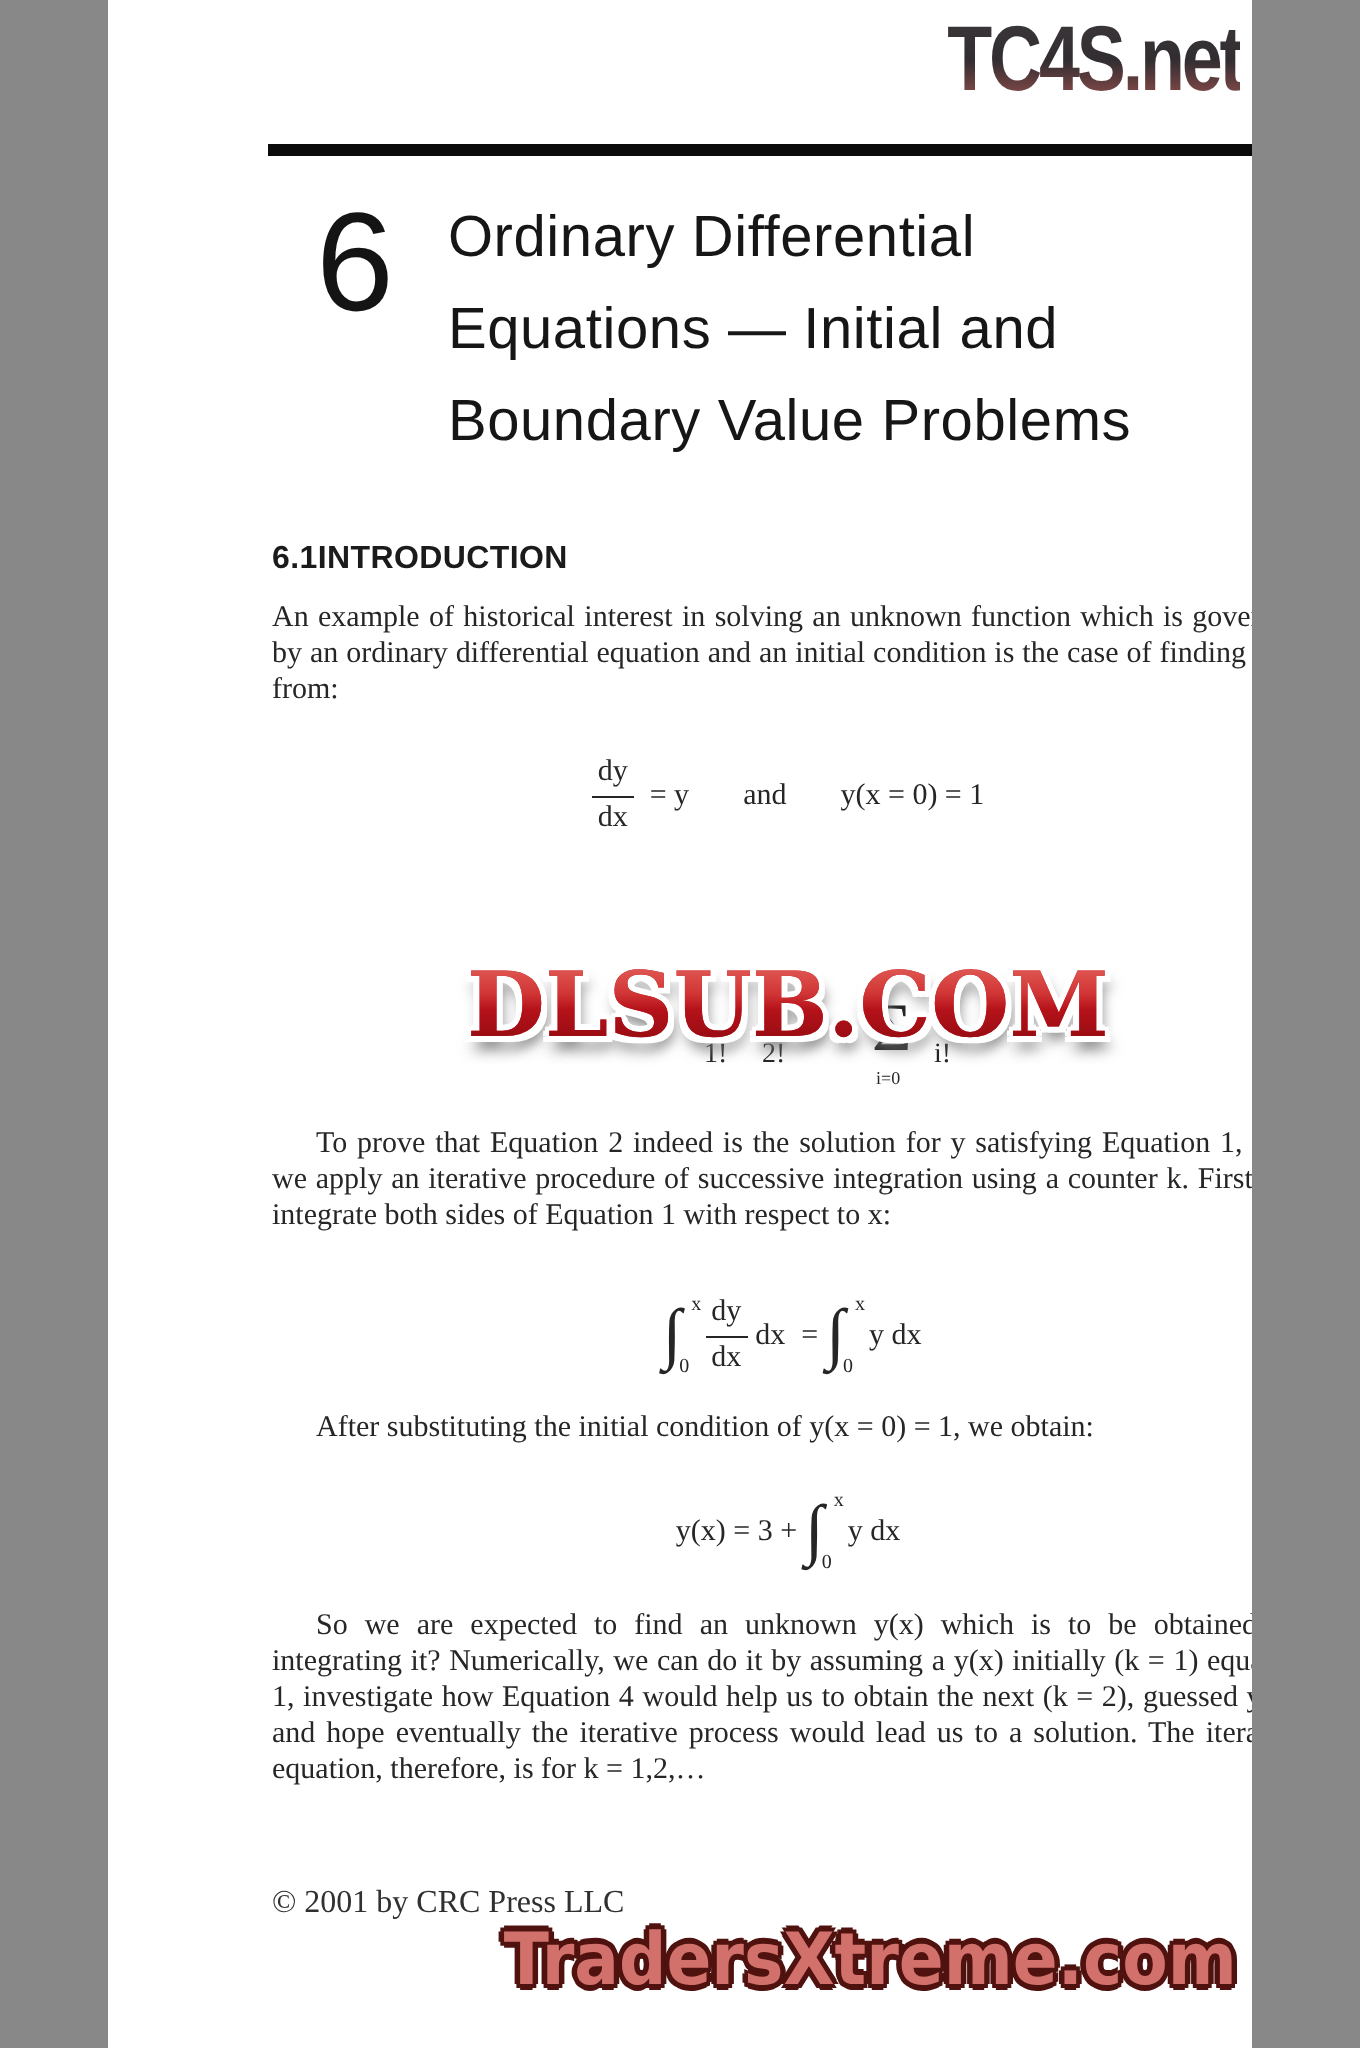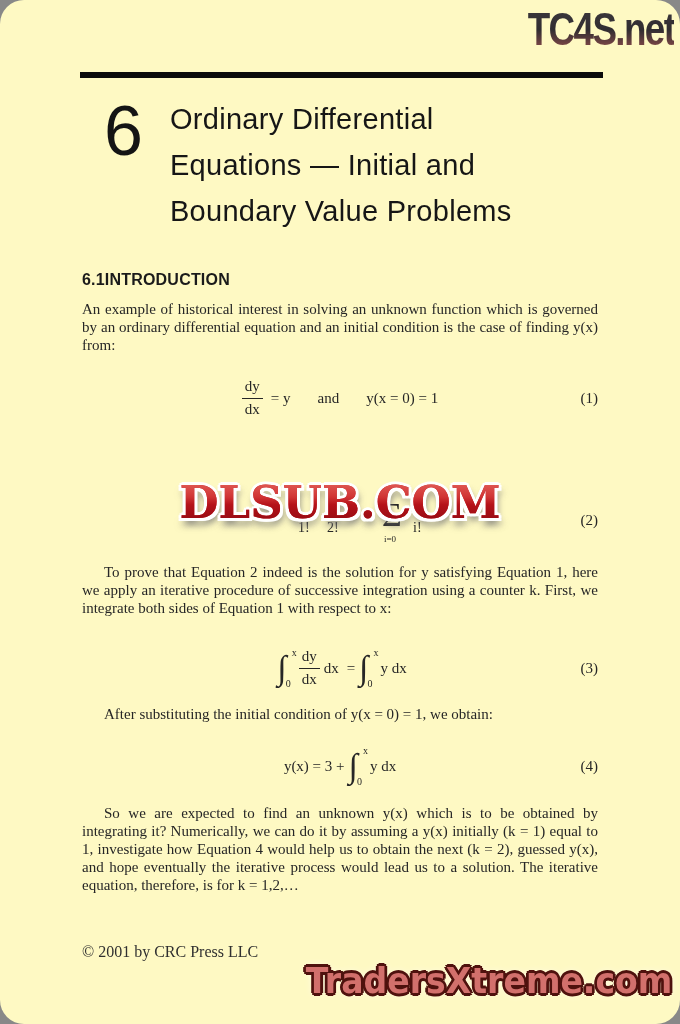--- a/index.html
+++ b/index.html
@@ -1,17 +1,17 @@
 <!DOCTYPE html>
 <html><head>
 <meta charset="utf-8">
 <style>
   html,body{margin:0;padding:0;background:#888;}
-  .page{position:relative;width:680px;height:1024px;background:#fef9c3;overflow:hidden;
-        font-family:"Liberation Serif",serif;color:#262626;margin:0 auto;border-radius:24px;}
+  .page{position:relative;width:572px;height:1024px;background:#ffffff;overflow:hidden;
+        font-family:"Liberation Serif",serif;color:#262626;margin:0 auto;}
 
   
   .wm-top{position:absolute;top:6px;right:6px;font-family:"Liberation Sans",sans-serif;
           font-weight:bold;font-size:46px;line-height:1;letter-spacing:-2px;
           transform:scaleX(0.80);transform-origin:100% 0;color:#363236;}
   @supports (-webkit-background-clip: text){
     .wm-top{background:linear-gradient(180deg,#3c383c 0%,#312d31 52%,#7c4746 88%,#8a5350 100%);
             -webkit-background-clip:text;background-clip:text;color:transparent;}
   }
 

